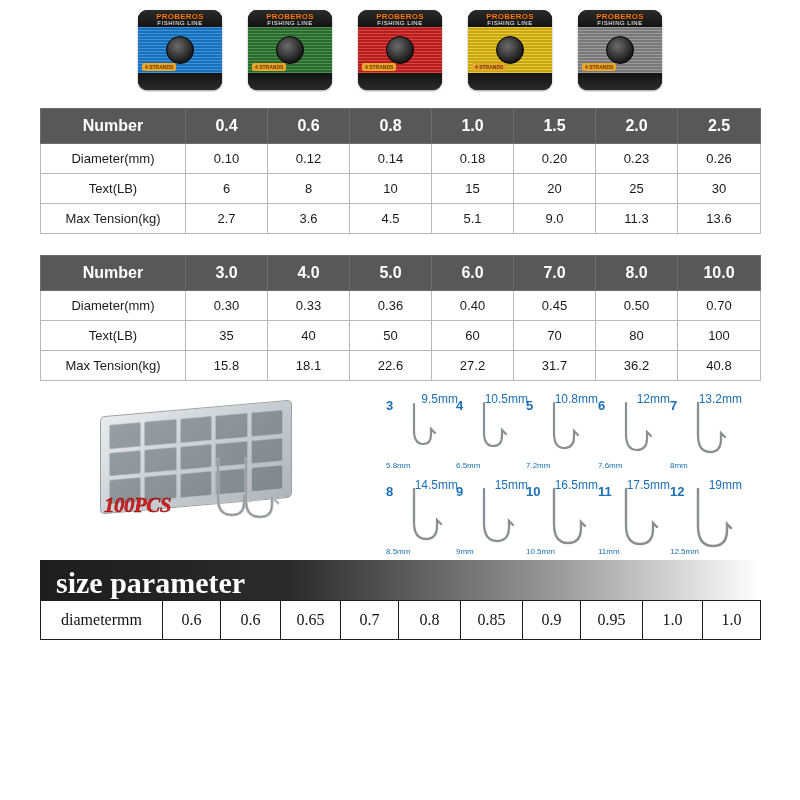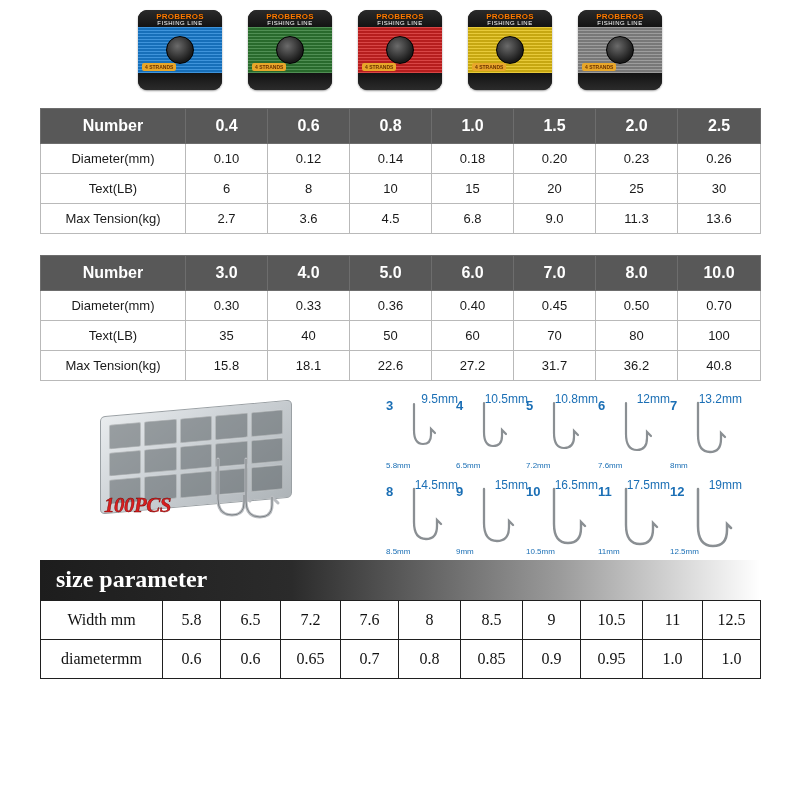--- a/index.html
+++ b/index.html
@@ -239,21 +239,21 @@
     top: 560px;
     width: 720px;
     height: 40px;
     background: linear-gradient(to right, #1d1d1d 0%, #2b2b2b 35%, #9a9a9a 72%, #ffffff 100%);
   }
   .size-banner .txt {
     position: absolute;
     left: 16px;
     top: 6px;
     font-family: "Liberation Serif", serif;
-    font-size: 24px;
+    font-size: 30px;
     color: #ffffff;
     font-weight: bold;
     text-align: center;
   }
 
   
   table.sizetable {
     position: absolute;
     left: 40px;
     top: 600px;
@@ -377,21 +377,21 @@
     <td>15</td>
     <td>20</td>
     <td>25</td>
     <td>30</td>
   </tr>
   <tr>
     <td class="rowlabel">Max Tension(kg)</td>
     <td>2.7</td>
     <td>3.6</td>
     <td>4.5</td>
-    <td>6.8</td>
+    <td>5.1</td>
     <td>9.0</td>
     <td>11.3</td>
     <td>13.6</td>
   </tr>
 </tbody>
   </table>
 
 <table class="spec" id="spec-table-2">
   <colgroup>
     <col style="width:145px">
@@ -589,33 +589,20 @@
     <col style="width:58px">
       <col style="width:62px">
       <col style="width:62px">
       <col style="width:58px">
     <col style="width:62px">
       <col style="width:60px">
       <col style="width:58px">
   </colgroup>
   <tbody>
   <tr>
-    <td class="lbl">Width mm</td>
-    <td>5.8</td>
-    <td>6.5</td>
-    <td>7.2</td>
-    <td>7.6</td>
-    <td>8</td>
-    <td>8.5</td>
-    <td>9</td>
-    <td>10.5</td>
-    <td>11</td>
-    <td>12.5</td>
-  </tr>
-  <tr>
     <td class="lbl">diametermm</td>
     <td>0.6</td>
     <td>0.6</td>
     <td>0.65</td>
     <td>0.7</td>
     <td>0.8</td>
     <td>0.85</td>
     <td>0.9</td>
     <td>0.95</td>
     <td>1.0</td>

